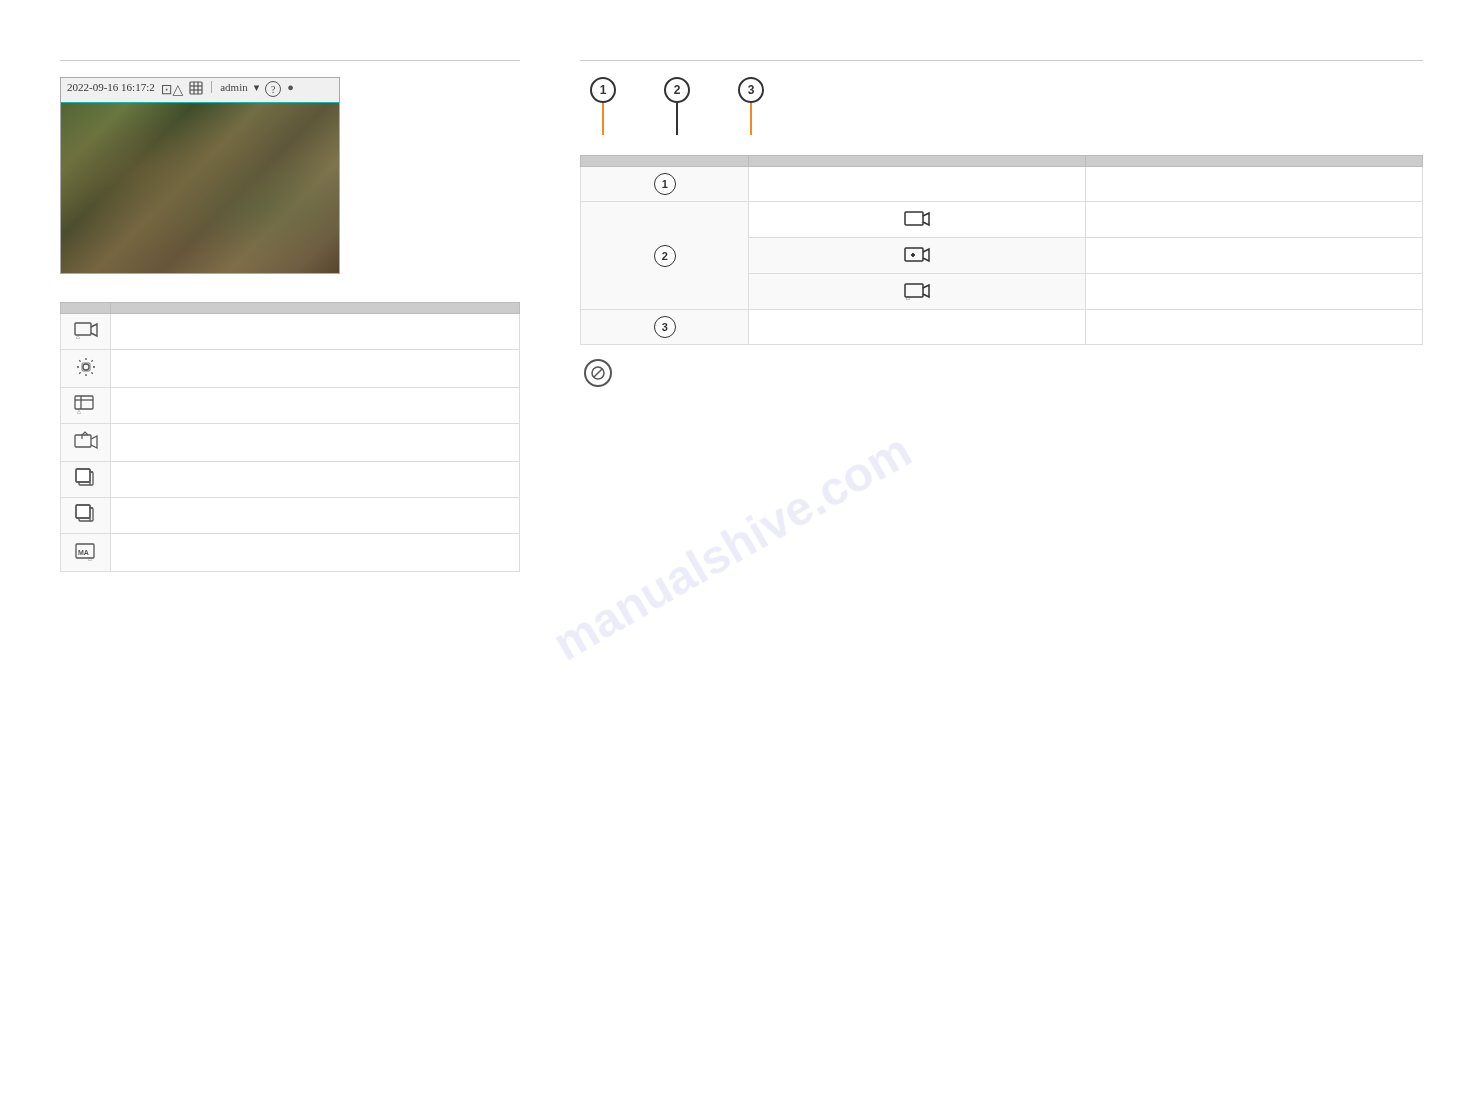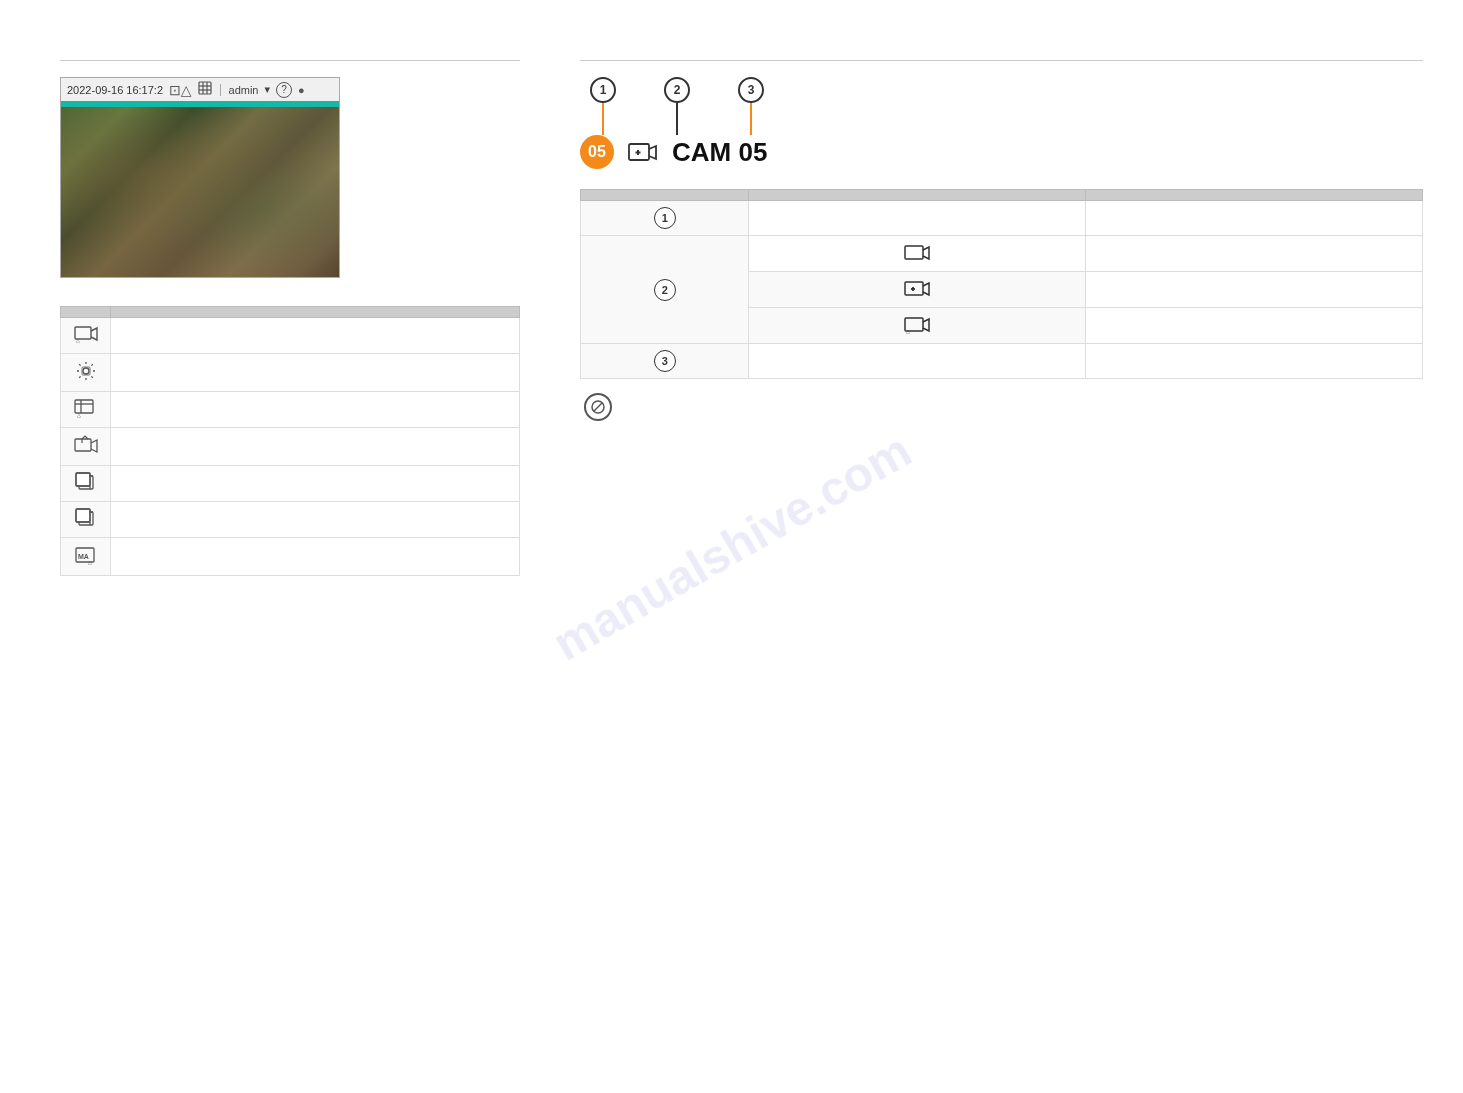--- a/index.html
+++ b/index.html
@@ -36,27 +36,27 @@
     
     .camera-viewer {
       border: 1.5px solid #aaa;
       margin-bottom: 20px;
       background: #222;
       width: 280px;
     }
 
     .camera-toolbar {
       background: #f0f0f0;
-      border-bottom: 6px solid #14b8a6;
-      display: flex;
-      align-items: center;
+      border-bottom: 1px solid #14b8a6;
+      display: flex;
       padding: 3px 6px;
       gap: 6px;
       font-size: 11px;
       color: #444;
+      font-family: Liberation Serif, serif;
     }
 
     .camera-toolbar .timestamp {
       font-size: 11px;
       color: #333;
     }
 
     .cam-icon {
       display: inline-block;
       font-size: 14px;
@@ -352,33 +352,20 @@
           <div class="callout-circle">2</div>
           <div style="width:2px;height:32px;background:#333;"></div>
         </div>
 
         <div style="display:flex;flex-direction:column;align-items:center;margin-left:20px;">
           <div class="callout-circle">3</div>
           <div style="width:2px;height:32px;background:#f5891a;"></div>
         </div>
       </div>
 
-      <div style="display:flex;flex-direction:row;align-items:center;gap:14px;padding-left:0;">
-        <div class="cam-number-badge">05</div>
-
-        <span style="font-size:24px;color:#333;display:inline-flex;align-items:center;">
-          <svg width="30" height="26" viewBox="0 0 30 26" fill="none" stroke="#333" stroke-width="1.8">
-            <rect x="1" y="5" width="20" height="16" rx="1.5"></rect>
-            <polyline points="21,10 28,7 28,20 21,17"></polyline>
-            <line x1="10" y1="11" x2="10" y2="16" stroke-width="2"></line>
-            <line x1="7.5" y1="13.5" x2="12.5" y2="13.5" stroke-width="2"></line>
-          </svg>
-        </span>
-        <span class="cam-title">CAM 05</span>
-      </div>
     </div>
 
     <table class="right-table">
       <thead>
         <tr>
           <th style="width:40px;"></th>
           <th style="width:80px;"></th>
           <th></th>
         </tr>
       </thead>

